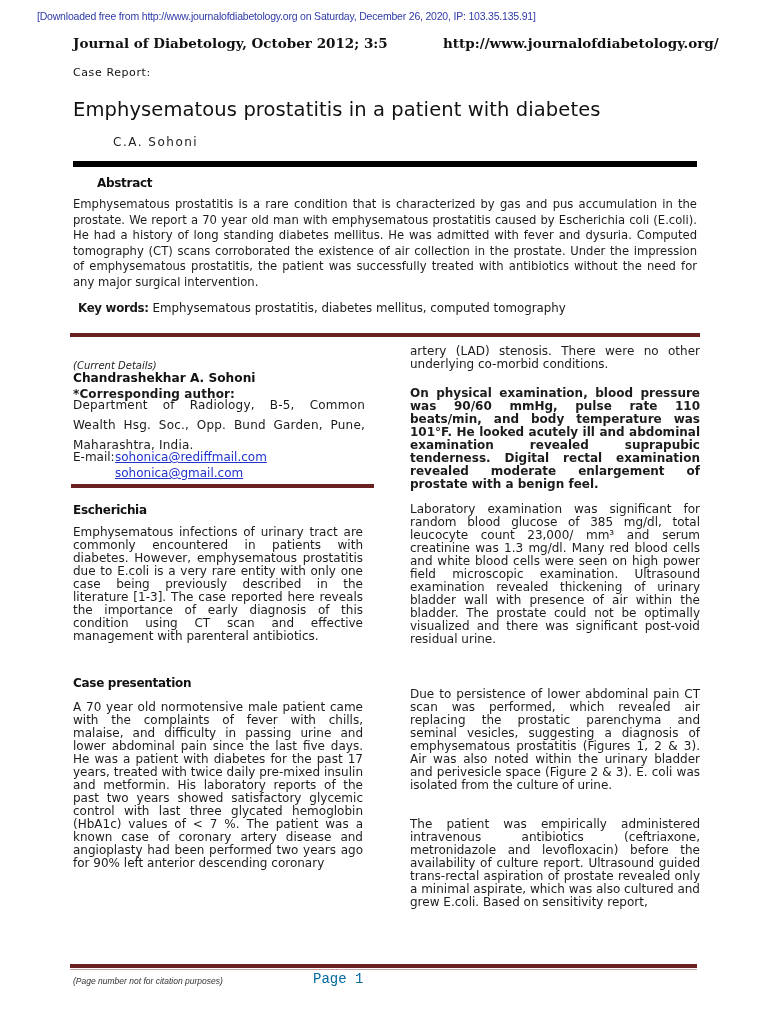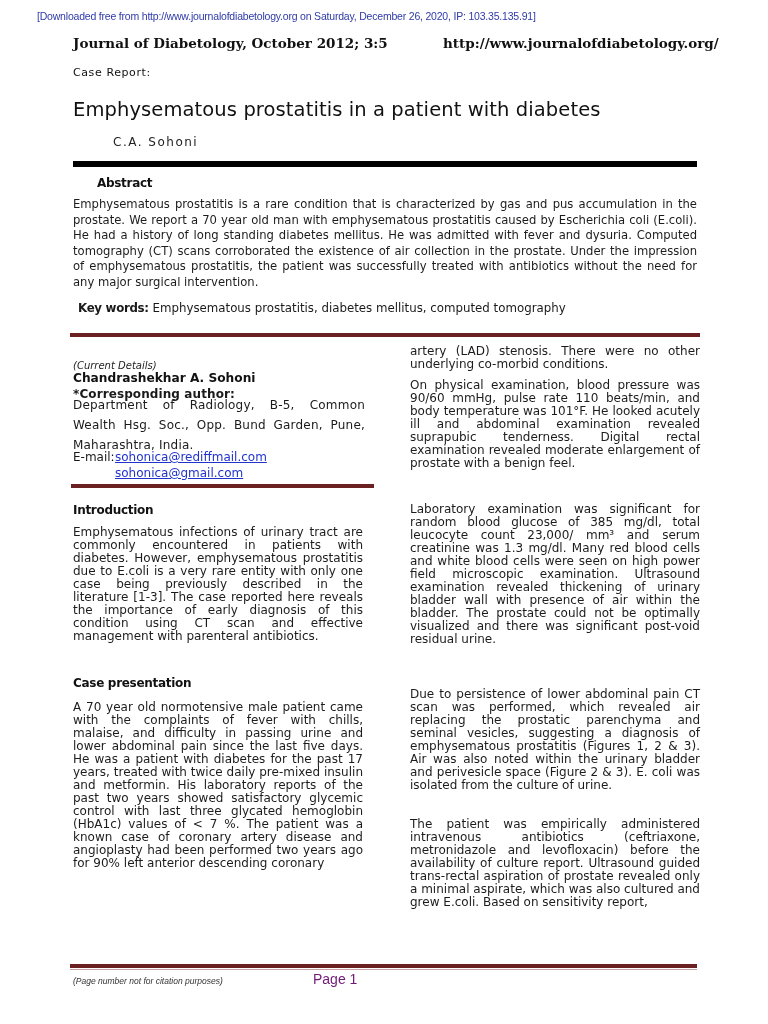--- a/index.html
+++ b/index.html
@@ -41,29 +41,29 @@
   .email1 { top: 450px; }
   .email2 { top: 466px; }
   .rule-ca-bottom { left: 71px; top: 484px; width: 303px; height: 4px; }
   .intro-head { left: 73px; top: 503px; }
   .col-left { left: 73px; width: 290px; }
   .col-right { left: 410px; width: 290px; }
   .intro-text { top: 526px; }
   .case-head { left: 73px; top: 676px; }
   .case-text { top: 701px; }
   .r1 { top: 345px; }
-  .r2 { top: 379px; }
+  .r2 { top: 387px; font-weight: bold; }
   .r3 { top: 503px; }
   .r4 { top: 688px; }
   .r5 { top: 818px; }
   p { margin: 0; }
   .rule-footer { left: 70px; top: 964px; width: 627px; height: 4px; }
   .rule-footer-thin { left: 70px; top: 969px; width: 627px; height: 1px; background: #c9a3a3; }
   .footer-note { left: 73px; top: 976px; font-family: "Liberation Sans", sans-serif; font-style: italic; font-size: 8.5px; color: #333; }
-  .page-num { left: 313px; top: 971px; font-family: Liberation Sans, sans-serif; font-size: 14px; color: #701a75; }
+  .page-num { left: 313px; top: 971px; font-family: Liberation Mono, monospace; font-size: 14px; color: #0369a1; }
 </style>
 </head>
 <body>
 
 <div class="abs download-note">[Downloaded free from http://www.journalofdiabetology.org on Saturday, December 26, 2020, IP: 103.35.135.91]</div>
 <div class="abs journal-left">Journal of Diabetology, October 2012; 3:5</div>
 <div class="abs journal-right">http://www.journalofdiabetology.org/</div>
 
 <div class="abs case-report">Case Report:</div>
 <div class="abs title">Emphysematous prostatitis in a patient with diabetes</div>
@@ -80,21 +80,21 @@
 
 <div class="abs ca-head">*Corresponding author:</div>
 <div class="abs ca-current">(Current Details)</div>
 <div class="abs ca-name">Chandrashekhar A. Sohoni</div>
 <p class="abs ca-address">Department of Radiology, B-5, Common Wealth Hsg. Soc., Opp. Bund Garden, Pune, Maharashtra, India.</p>
 <div class="abs ca-email-label">E-mail:</div>
 <a class="abs ca-email email1">sohonica@rediffmail.com</a>
 <a class="abs ca-email email2">sohonica@gmail.com</a>
 <div class="abs rule-maroon rule-ca-bottom"></div>
 
-<div class="abs section-head intro-head">Introduction</div>
+<div class="abs section-head intro-head">Escherichia</div>
 <p class="abs para col-left intro-text">Emphysematous infections of urinary tract are commonly encountered in patients with diabetes. However, emphysematous prostatitis due to E.coli is a very rare entity with only one case being previously described in the literature [1-3]. The case reported here reveals the importance of early diagnosis of this condition using CT scan and effective management with parenteral antibiotics.</p>
 
 <div class="abs section-head case-head">Case presentation</div>
 <p class="abs para col-left case-text">A 70 year old normotensive male patient came with the complaints of fever with chills, malaise, and difficulty in passing urine and lower abdominal pain since the last five days.  He was a patient with diabetes for the past 17 years, treated with twice daily pre-mixed insulin and metformin. His laboratory reports of the past two years showed satisfactory glycemic control with last three glycated hemoglobin (HbA1c) values of &lt; 7 %. The patient was a known case of coronary artery disease and angioplasty had been performed two years ago for 90% left anterior descending coronary</p>
 
 <p class="abs para col-right r1">artery (LAD) stenosis. There were no other underlying co-morbid conditions.</p>
 <p class="abs para col-right r2">On physical examination, blood pressure was 90/60 mmHg, pulse rate 110 beats/min, and body temperature was 101°F. He looked acutely ill and abdominal examination revealed suprapubic tenderness. Digital rectal examination revealed moderate enlargement of prostate with a benign feel.</p>
 <p class="abs para col-right r3">Laboratory examination was significant for random blood glucose of 385 mg/dl, total leucocyte count 23,000/ mm³ and serum creatinine was 1.3 mg/dl. Many red blood cells and white blood cells were seen on high power field microscopic examination. Ultrasound examination revealed thickening of urinary bladder wall with presence of air within the bladder. The prostate could not be optimally visualized and there was significant post-void residual urine.</p>
 <p class="abs para col-right r4">Due to persistence of lower abdominal pain CT scan was performed, which revealed air replacing the prostatic parenchyma and seminal vesicles, suggesting a diagnosis of emphysematous prostatitis (Figures 1, 2 &amp; 3). Air was also noted within the urinary bladder and perivesicle space (Figure 2 &amp; 3). E. coli was isolated from the culture of urine.</p>
 <p class="abs para col-right r5">The patient was empirically administered intravenous antibiotics (ceftriaxone, metronidazole and levofloxacin) before the availability of culture report. Ultrasound guided trans-rectal aspiration of prostate revealed only a minimal aspirate, which was also cultured and grew E.coli. Based on sensitivity report,</p>

